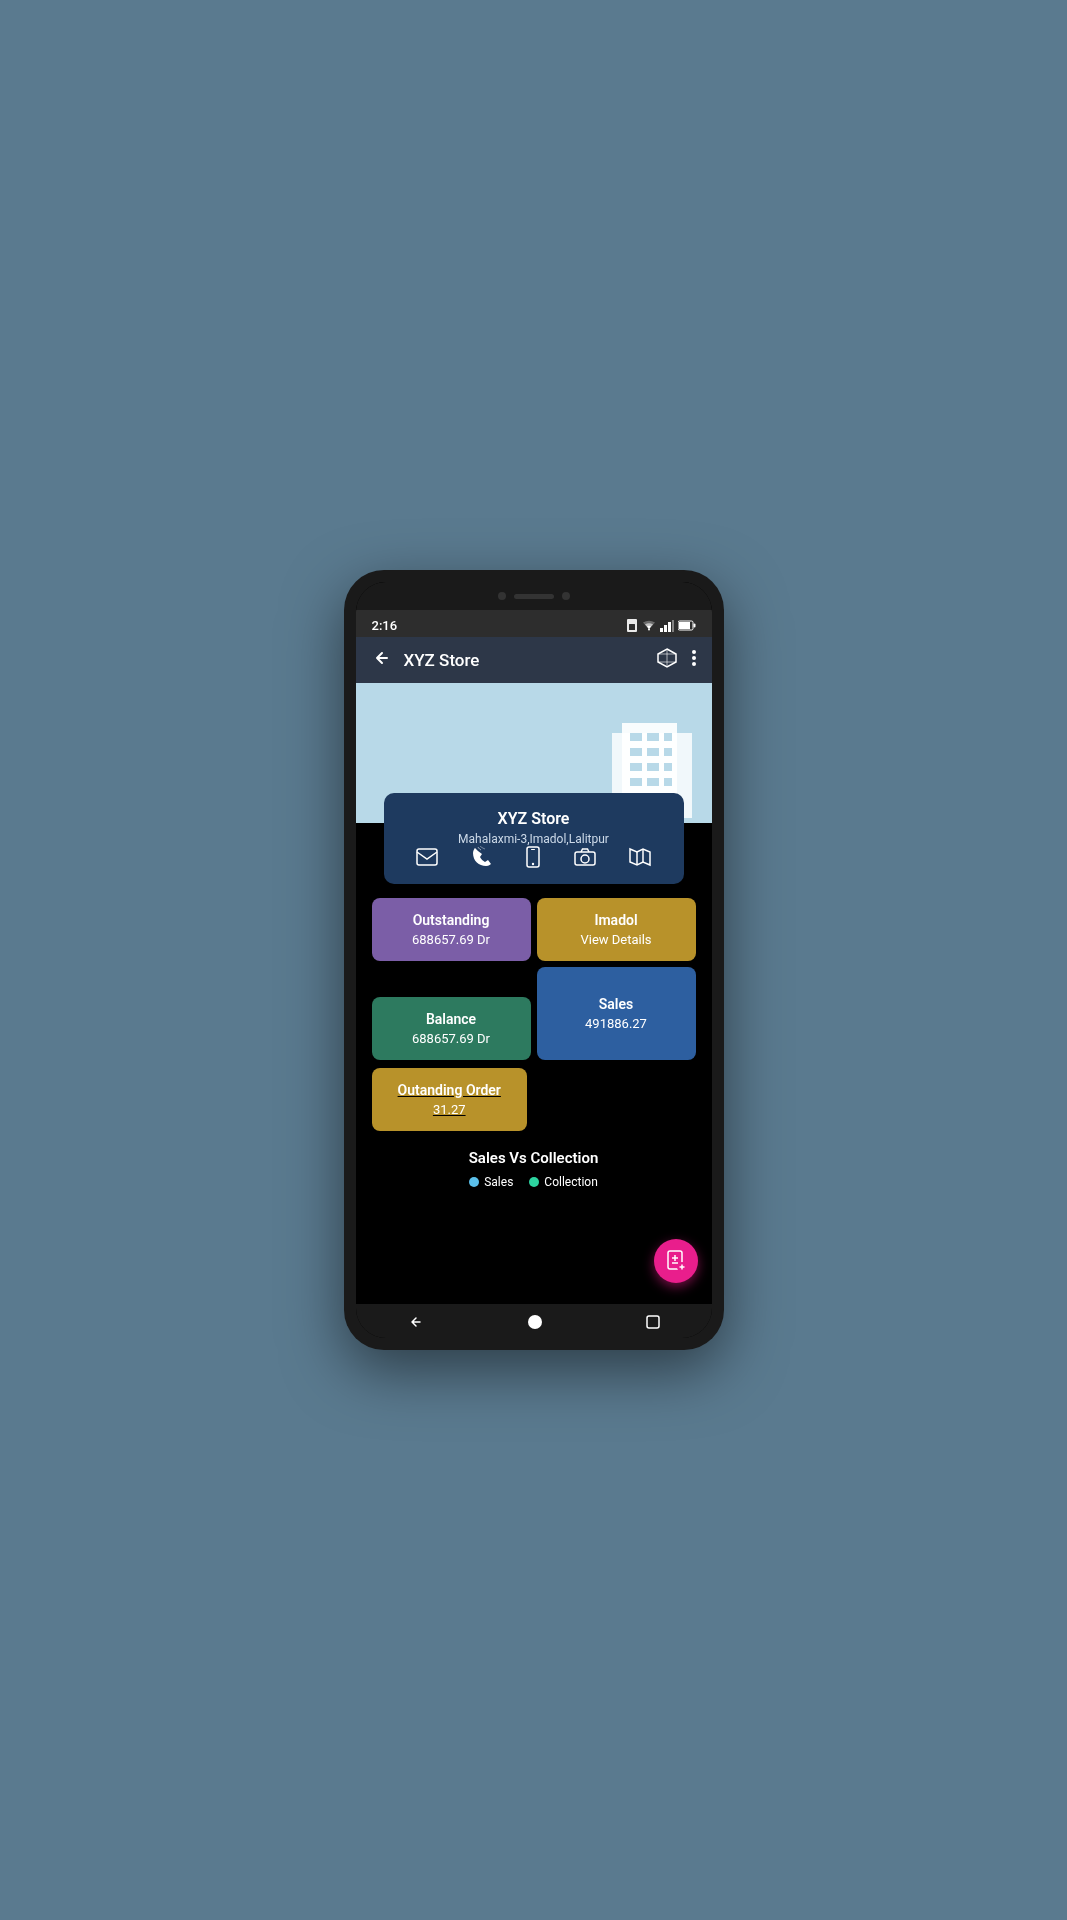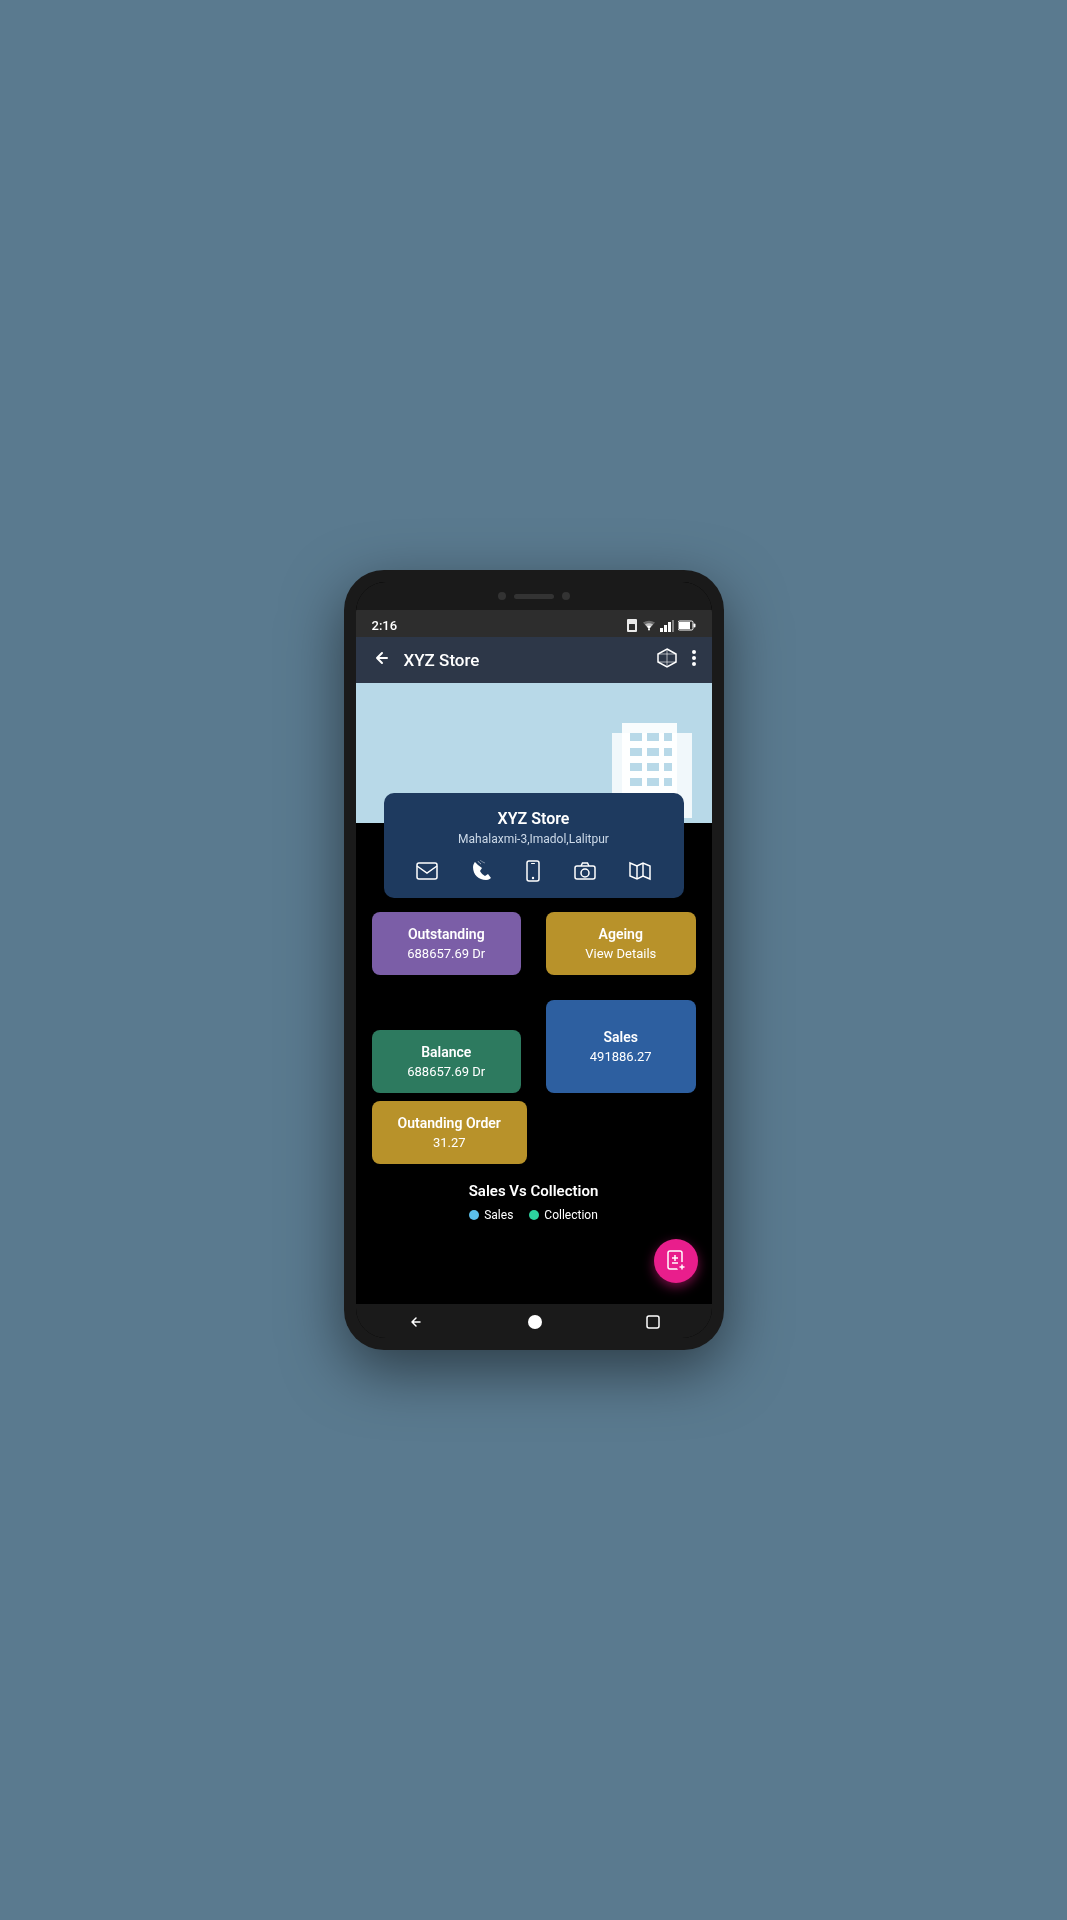--- a/index.html
+++ b/index.html
@@ -132,21 +132,20 @@
       font-size: 16px;
       font-weight: 600;
       text-align: center;
       margin-bottom: 4px;
     }
 
     .store-address {
       color: #ccd9e8;
       font-size: 12px;
       text-align: center;
-      margin-bottom: 14px;
     }
 
     .store-actions {
       display: flex;
       justify-content: space-around;
     }
 
     .action-icon {
       color: white;
       font-size: 20px;
@@ -154,21 +153,21 @@
       align-items: center;
       justify-content: center;
       cursor: pointer;
     }
 
     
     .stats-grid {
       padding: 14px 16px 8px;
       display: grid;
       grid-template-columns: 1fr 1fr;
-      gap: 25px;
+      gap: 6px;
     }
 
     .stat-card {
       border-radius: 8px;
       padding: 14px 12px;
       display: flex;
       flex-direction: column;
       align-items: center;
       justify-content: center;
     }
@@ -450,35 +449,35 @@
           </div>
         </div>
       </div>
 
       <div class="stats-grid">
         <div class="stat-card stat-outstanding">
           <div class="stat-label">Outstanding</div>
           <div class="stat-value">688657.69 Dr</div>
         </div>
         <div class="stat-card stat-ageing">
-          <div class="stat-label">Ageing</div>
+          <div class="stat-label">Imadol</div>
           <div class="stat-value">View Details</div>
         </div>
         <div class="stat-card stat-balance">
           <div class="stat-label">Balance</div>
           <div class="stat-value">688657.69 Dr</div>
         </div>
         <div class="stat-card stat-sales">
           <div class="stat-label">Sales</div>
           <div class="stat-value">491886.27</div>
         </div>
       </div>
 
       <div class="outstanding-order-row">
-        <div class="stat-card stat-ageing" style="width: 48%; min-width: 140px;">
+        <div class="stat-card stat-ageing" style="width: 48%; min-width: 140px; text-decoration: underline;">
           <div class="stat-label">Outanding Order</div>
           <div class="stat-value">31.27</div>
         </div>
       </div>
 
       <div class="chart-section">
         <div class="chart-title">Sales Vs Collection</div>
         <div class="chart-legend">
           <div class="legend-item">
             <div class="legend-dot legend-dot-sales"></div>

